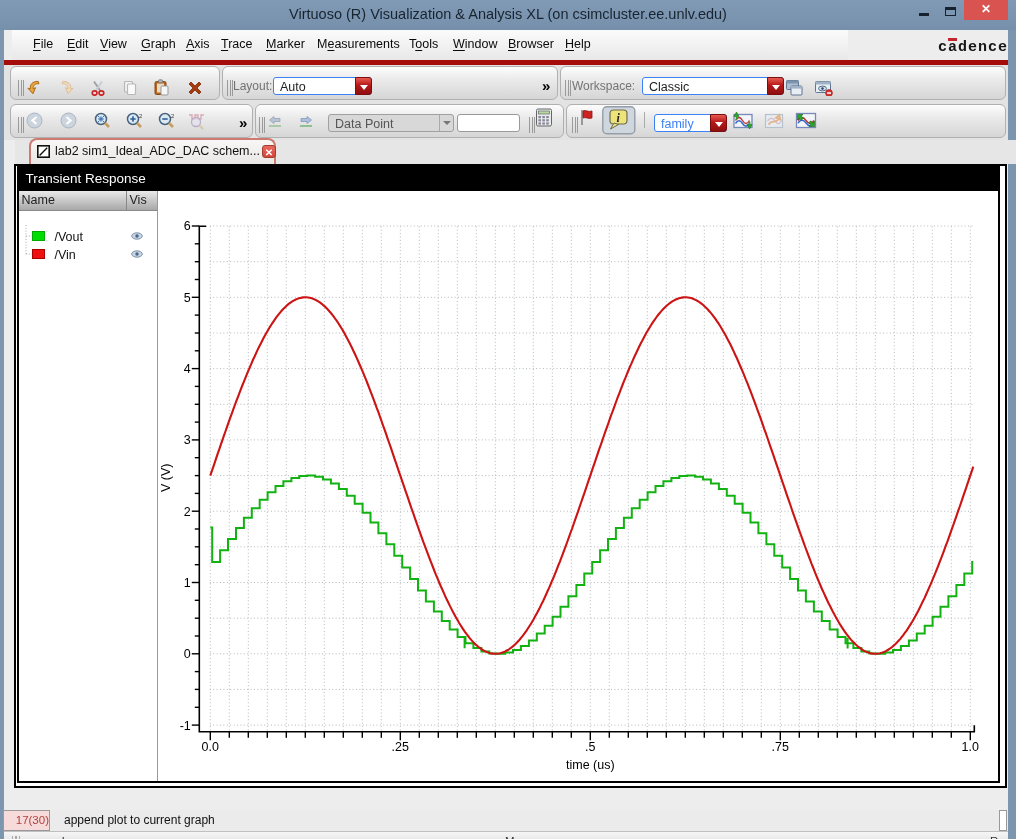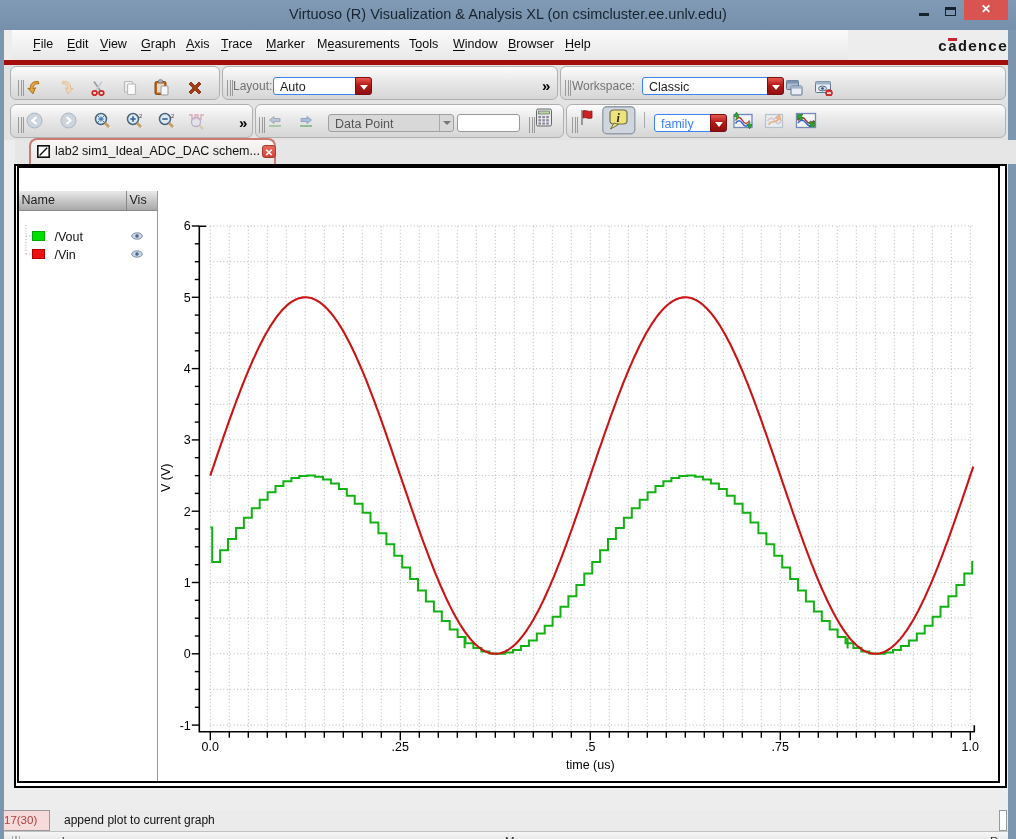--- a/index.html
+++ b/index.html
@@ -49,21 +49,21 @@
 #lhead{position:absolute;left:0;top:0;width:100%;height:20px;background:linear-gradient(#eaeaea,#c8c8c8 50%,#a8a8a8);border-bottom:1px solid #8a8a8a;font-size:12.5px;color:#222}
 #lhead .n{position:absolute;left:3px;top:2px}
 #lhead .v{position:absolute;left:111px;top:2px}
 #lhead .sep{position:absolute;left:107px;top:0;width:1px;height:20px;background:#888}
 .sw{position:absolute;width:13px;height:10px}
 .lrow{position:absolute;font-size:12.5px;color:#111}
 .eye{position:absolute;width:12px;height:8px}
 
 #mousebar{left:4px;top:831px;width:1004px;height:19.5px;background:linear-gradient(#f6f6f6,#d6d6d6);border-top:1px solid #c0c0c0;border-bottom:1px solid #bbb;font-size:11.5px;color:#333}
 #statusbar{left:4px;top:809.5px;width:1004px;height:21.5px;background:#ebebeb;font-size:12px;color:#111}
-#stbox{position:absolute;left:-1px;top:0px;width:47px;height:21px;background:#f7dada;border:1px solid #999;color:#b04040;text-align:left;line-height:19px;font-size:11.5px}
+#stbox{position:absolute;left:-1px;top:0px;width:47px;height:21px;background:#f7dada;border:1px solid #999;color:#b04040;text-align:right;line-height:19px;font-size:11.5px}
 #stgrip{position:absolute;left:995px;top:0px;width:8px;height:21px;background:#fff;border:1px solid #999}
 </style></head>
 <body>
 <div class="abs" id="app"></div>
 <div class="abs" id="titlebar">
     <div id="title">Virtuoso (R) Visualization &amp; Analysis XL (on csimcluster.ee.unlv.edu)</div>
   </div>
 <div class="abs" id="minbtn"></div>
 <div class="abs" id="maxbtn"></div>
 <div class="abs" id="closebtn">✕</div>
@@ -254,20 +254,23 @@
         <rect x="0.8" y="0.8" width="11.4" height="11.4" fill="#fff" stroke="#111" stroke-width="1.6"></rect>
         <line x1="2.6" y1="10.4" x2="10.2" y2="2.8" stroke="#111" stroke-width="1.4"></line>
       </svg>
     <div id="tabtext">lab2 sim1_Ideal_ADC_DAC schem...</div>
     <div id="tabclose">✕</div>
   </div>
 </div>
 
 <div class="abs" id="gwout">
  <div id="gwin">
+  <div id="gtitle">
+        <span>Transient Response</span>
+      </div>
   <div id="legend">
     <div id="lhead">
           <span class="n">Name</span>
           <span class="sep"></span>
           <span class="v">Vis</span>
         </div>
     <svg style="position:absolute;left:4px;top:34px" width="10" height="30" viewBox="0 0 10 30">
           <line x1="3" y1="0" x2="3" y2="29" stroke="#aaa" stroke-width="1" stroke-dasharray="1 1.8"></line>
           <line x1="3" y1="11" x2="9" y2="11" stroke="#aaa" stroke-width="1" stroke-dasharray="1 1.8"></line>
           <line x1="3" y1="29" x2="9" y2="29" stroke="#aaa" stroke-width="1" stroke-dasharray="1 1.8"></line>

